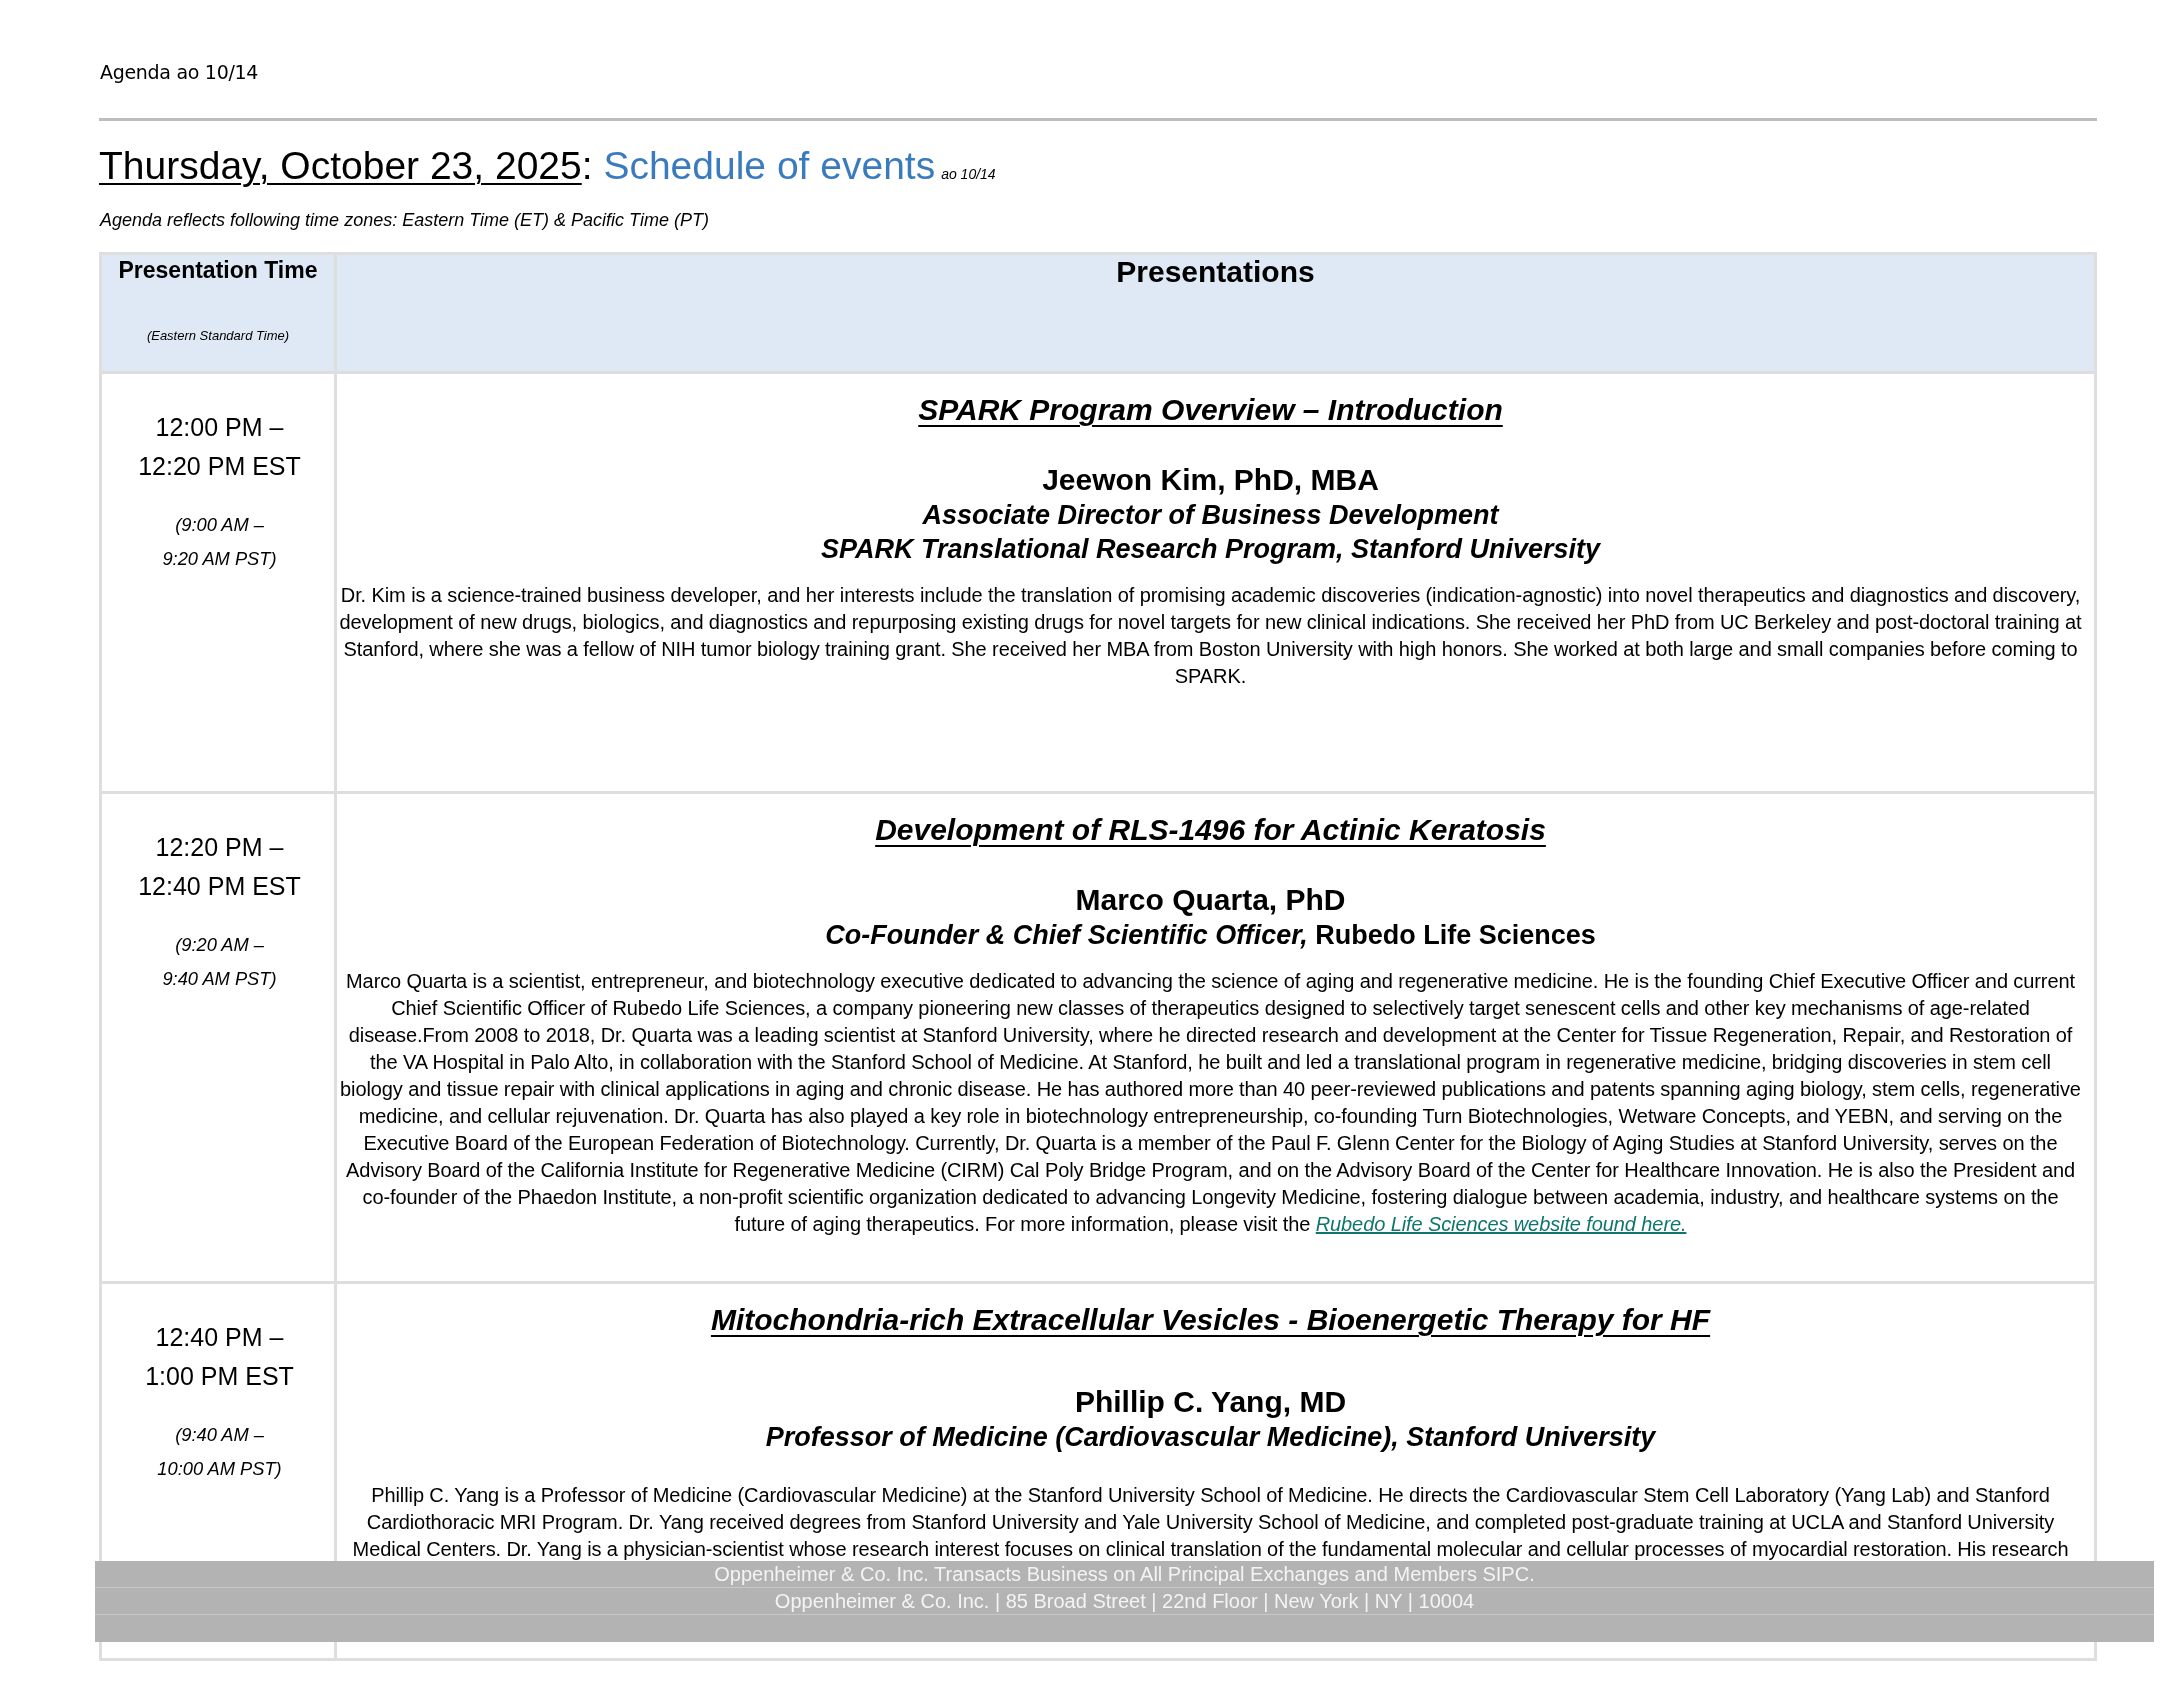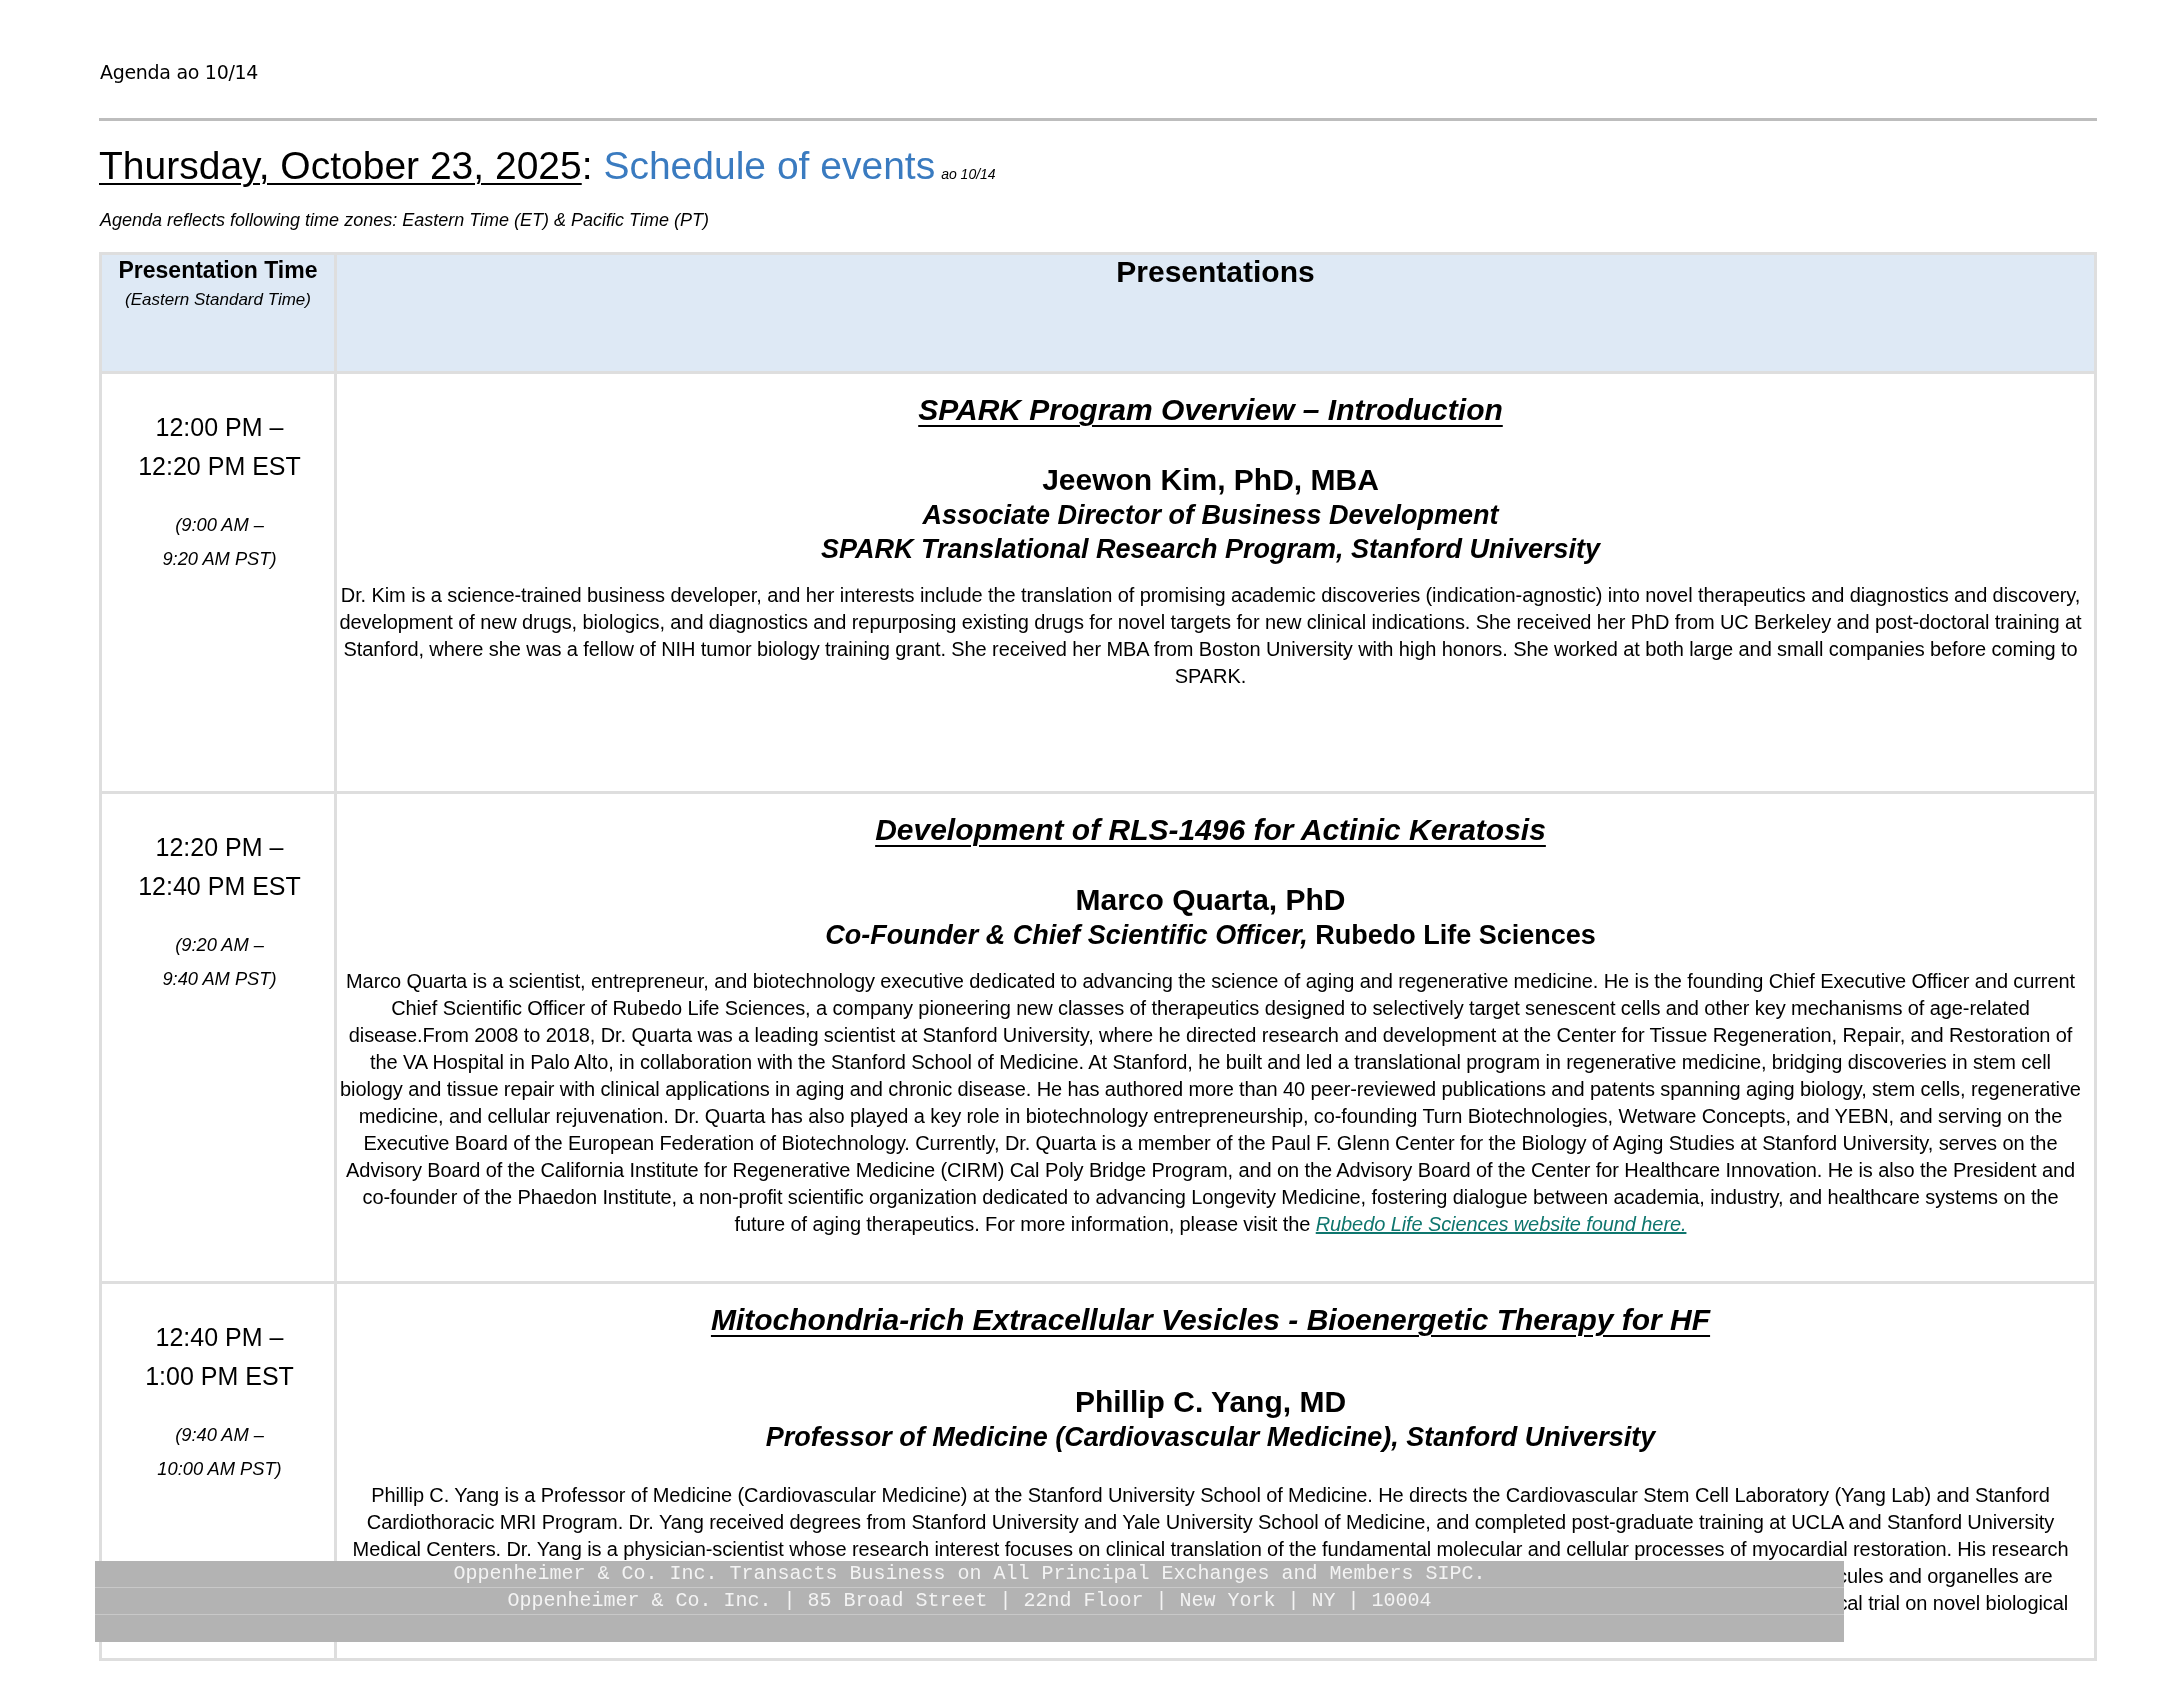--- a/index.html
+++ b/index.html
@@ -13,38 +13,38 @@
   .title .blue { color: #3a7bc0; }
   .title .ver { font-size: 14px; font-style: italic; margin-left: 6px; }
   .tz-note { position: absolute; left: 100px; top: 210px; font-size: 18px; font-style: italic; }
 
   table.agenda { position: absolute; left: 99px; top: 252px; width: 1998px;
                  border-collapse: collapse; table-layout: fixed; }
   table.agenda td, table.agenda th { border: 3px solid #dedede; vertical-align: top; padding: 0; text-align: center; }
   table.agenda col.c-time { width: 235px; }
   thead th { background: #dee9f5; height: 116px; vertical-align: middle; font-weight: bold; }
   .th-time { text-align: center; font-size: 23px; line-height: 30px; }
-  .th-time .sub { font-size: 17px; font-style: italic; font-weight: normal; display: block; }
+  .th-time .sub { font-size: 13px; font-style: italic; font-weight: normal; display: block; margin-top: 36px; }
   .th-pres { text-align: center; font-size: 30px; padding-top: 6px; }
 
   .time-cell { padding: 34px 0 0 3px !important; font-size: 25px; line-height: 39px; }
   .time-cell .pst { font-size: 18.3px; font-style: italic; line-height: 34px; margin-top: 22px; }
   .pres-cell { padding: 16px 10px 14px 0 !important; }
   .pres-title { font-size: 30px; font-weight: bold; font-style: italic; text-decoration: underline;
                 text-decoration-thickness: 2px; text-underline-offset: 5px; line-height: 40px; }
   .speaker { font-size: 30px; font-weight: bold; margin-top: 32px; line-height: 36px; }
   .role { font-size: 27px; font-weight: bold; font-style: italic; line-height: 34px; }
   .role .org { font-style: normal; }
   .bio { font-size: 20px; line-height: 27px; margin-top: 16px; letter-spacing: -0.1px; }
   .bio a { color: #0f766e; font-style: italic; text-decoration: underline; }
   .row1 { height: 420px; } .row2 { height: 490px; } .row3 { height: 331px; }
   .row3 .speaker { margin-top: 44px; }
   .row3 .bio { margin-top: 28px; }
 
-  .footer { position: absolute; left: 95px; top: 1561px; width: 1749px; height: 81px; background: #b3b3b3; font-family: Liberation Mono, monospace; }
+  .footer { position: absolute; left: 95px; top: 1561px; width: 2059px; height: 81px; background: #b3b3b3; }
   .footer .band { height: 26px; border-bottom: 1px solid #c8c8c8; color: #f4f4f4; font-size: 20px;
                   text-align: center; line-height: 26px; }
   .footer .band:last-child { border-bottom: none; }
 </style>
 </head>
 <body>
 
 <div class="page-header">Agenda ao 10/14</div>
 <div class="rule"></div>
 

